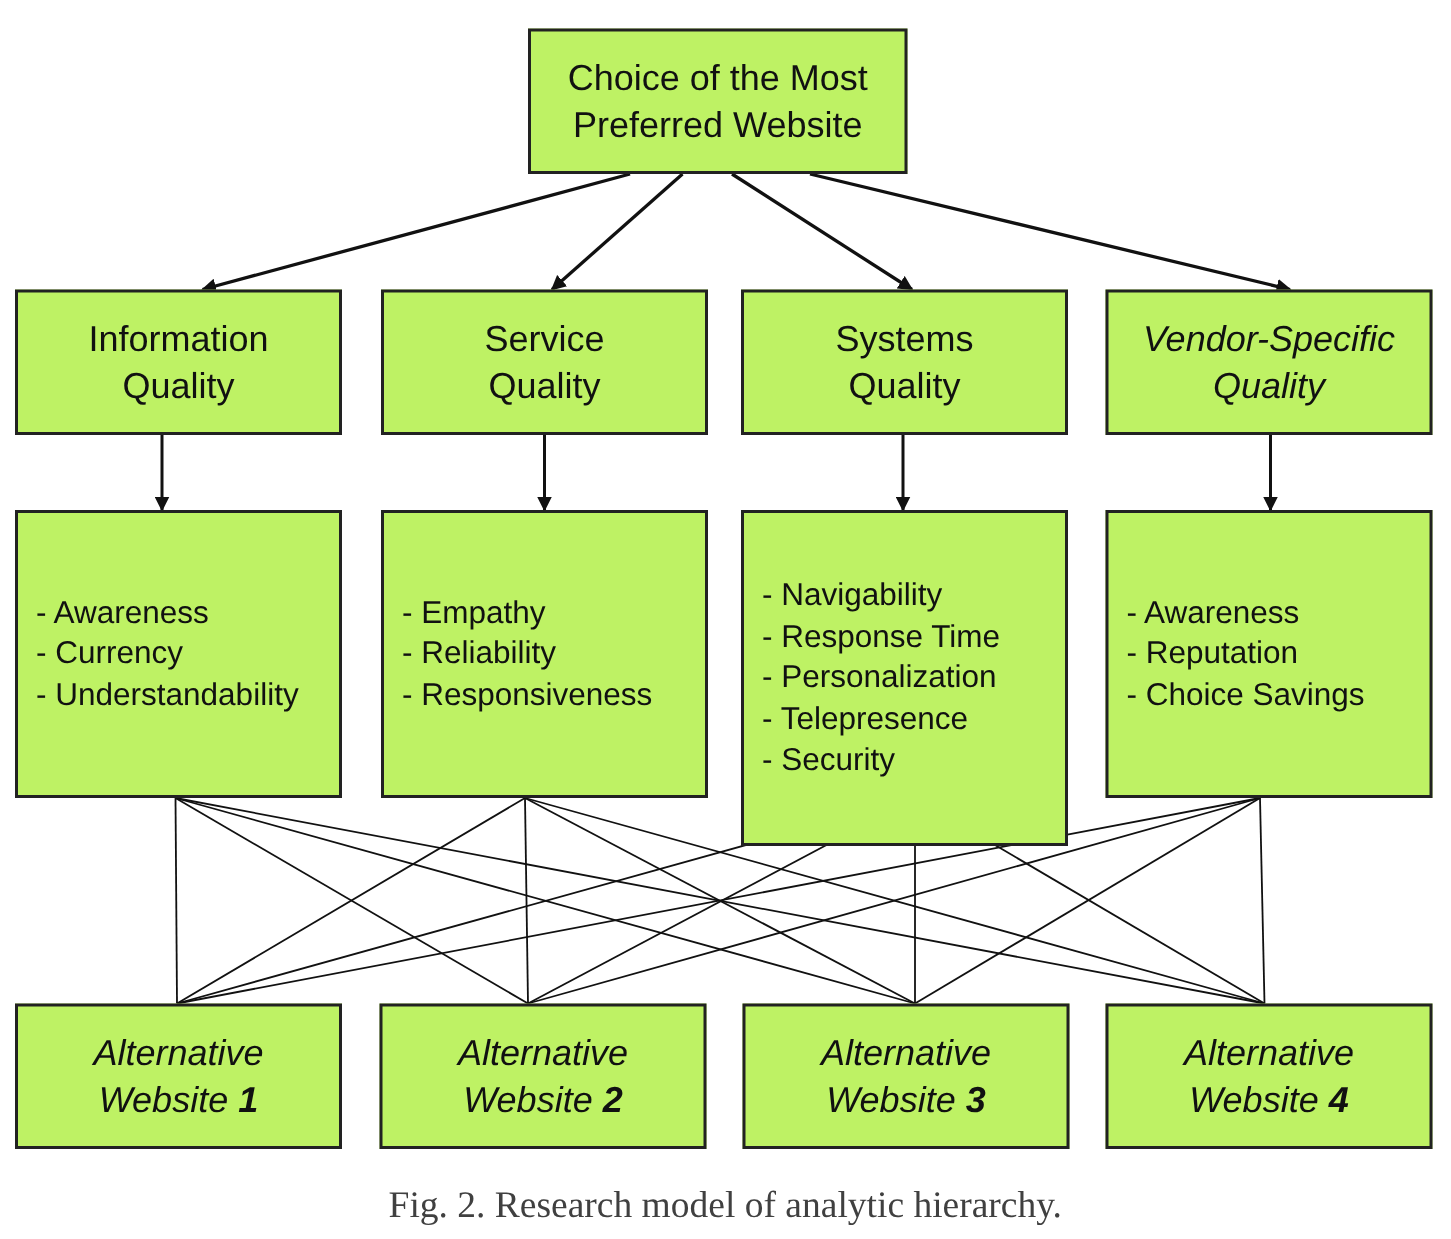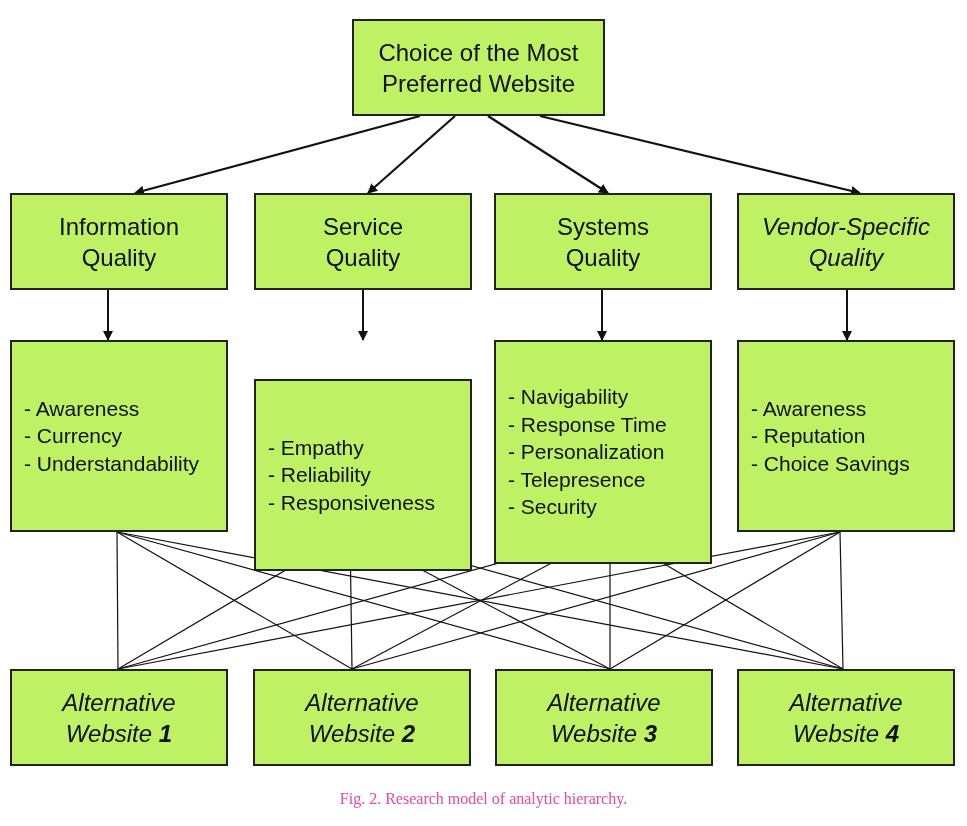--- a/index.html
+++ b/index.html
@@ -4,21 +4,21 @@
   <style>
     html, body { margin:0; padding:0; background:#ffffff; }
     body { width:967px; height:826px; position:relative; overflow:hidden; font-family:"Liberation Sans", sans-serif; color:#111; }
     #canvas { position:absolute; left:0; top:0; width:967px; height:826px; }
     .box { position:absolute; border:2px solid #222; box-sizing:border-box; background:#bef264; display:flex; align-items:center; justify-content:center; text-align:center; }
     .box .txt { font-size:24px; line-height:31px; color:#111; }
     .list { justify-content:flex-start; text-align:left; padding-left:12px; }
     .list .item { font-size:21px; line-height:27.5px; white-space:nowrap; }
     .alt .txt { font-style:italic; font-size:24px; line-height:31px; }
     .alt .num { font-weight:bold; }
-    #caption { position:absolute; left:0; width:967px; top:790px; text-align:center; font-family:"Liberation Serif", serif; font-size:16px; color:#ec4899; }
+    #caption { position:absolute; left:0; width:967px; top:790px; text-align:center; font-family:"Liberation Serif", serif; font-size:25px; color:#404040; }
   </style>
 </head>
 <body>
 
 <svg id="canvas" width="967" height="826">
   <defs>
     <marker id="arrow" markerWidth="10" markerHeight="10" refX="9" refY="5" orient="auto" markerUnits="userSpaceOnUse">
       <path d="M0,0 L10,5 L0,10 z" fill="#111"></path>
     </marker>
   </defs>
@@ -82,21 +82,21 @@
     </div>
 </div>
 
 <div class="box list" style="left:10px;top:340px;width:218px;height:192px;">
   <div>
     <div class="item">- Awareness</div>
     <div class="item">- Currency</div>
     <div class="item">- Understandability</div>
   </div>
 </div>
-<div class="box list" style="left:254px;top:340px;width:218px;height:192px;margin-top:39px;">
+<div class="box list" style="left:254px;top:340px;width:218px;height:192px;">
   <div>
     <div class="item">- Empathy</div>
     <div class="item">- Reliability</div>
     <div class="item">- Responsiveness</div>
   </div>
 </div>
 <div class="box list" style="left:494px;top:340px;width:218px;height:224px;">
   <div>
     <div class="item">- Navigability</div>
     <div class="item">- Response Time</div>

